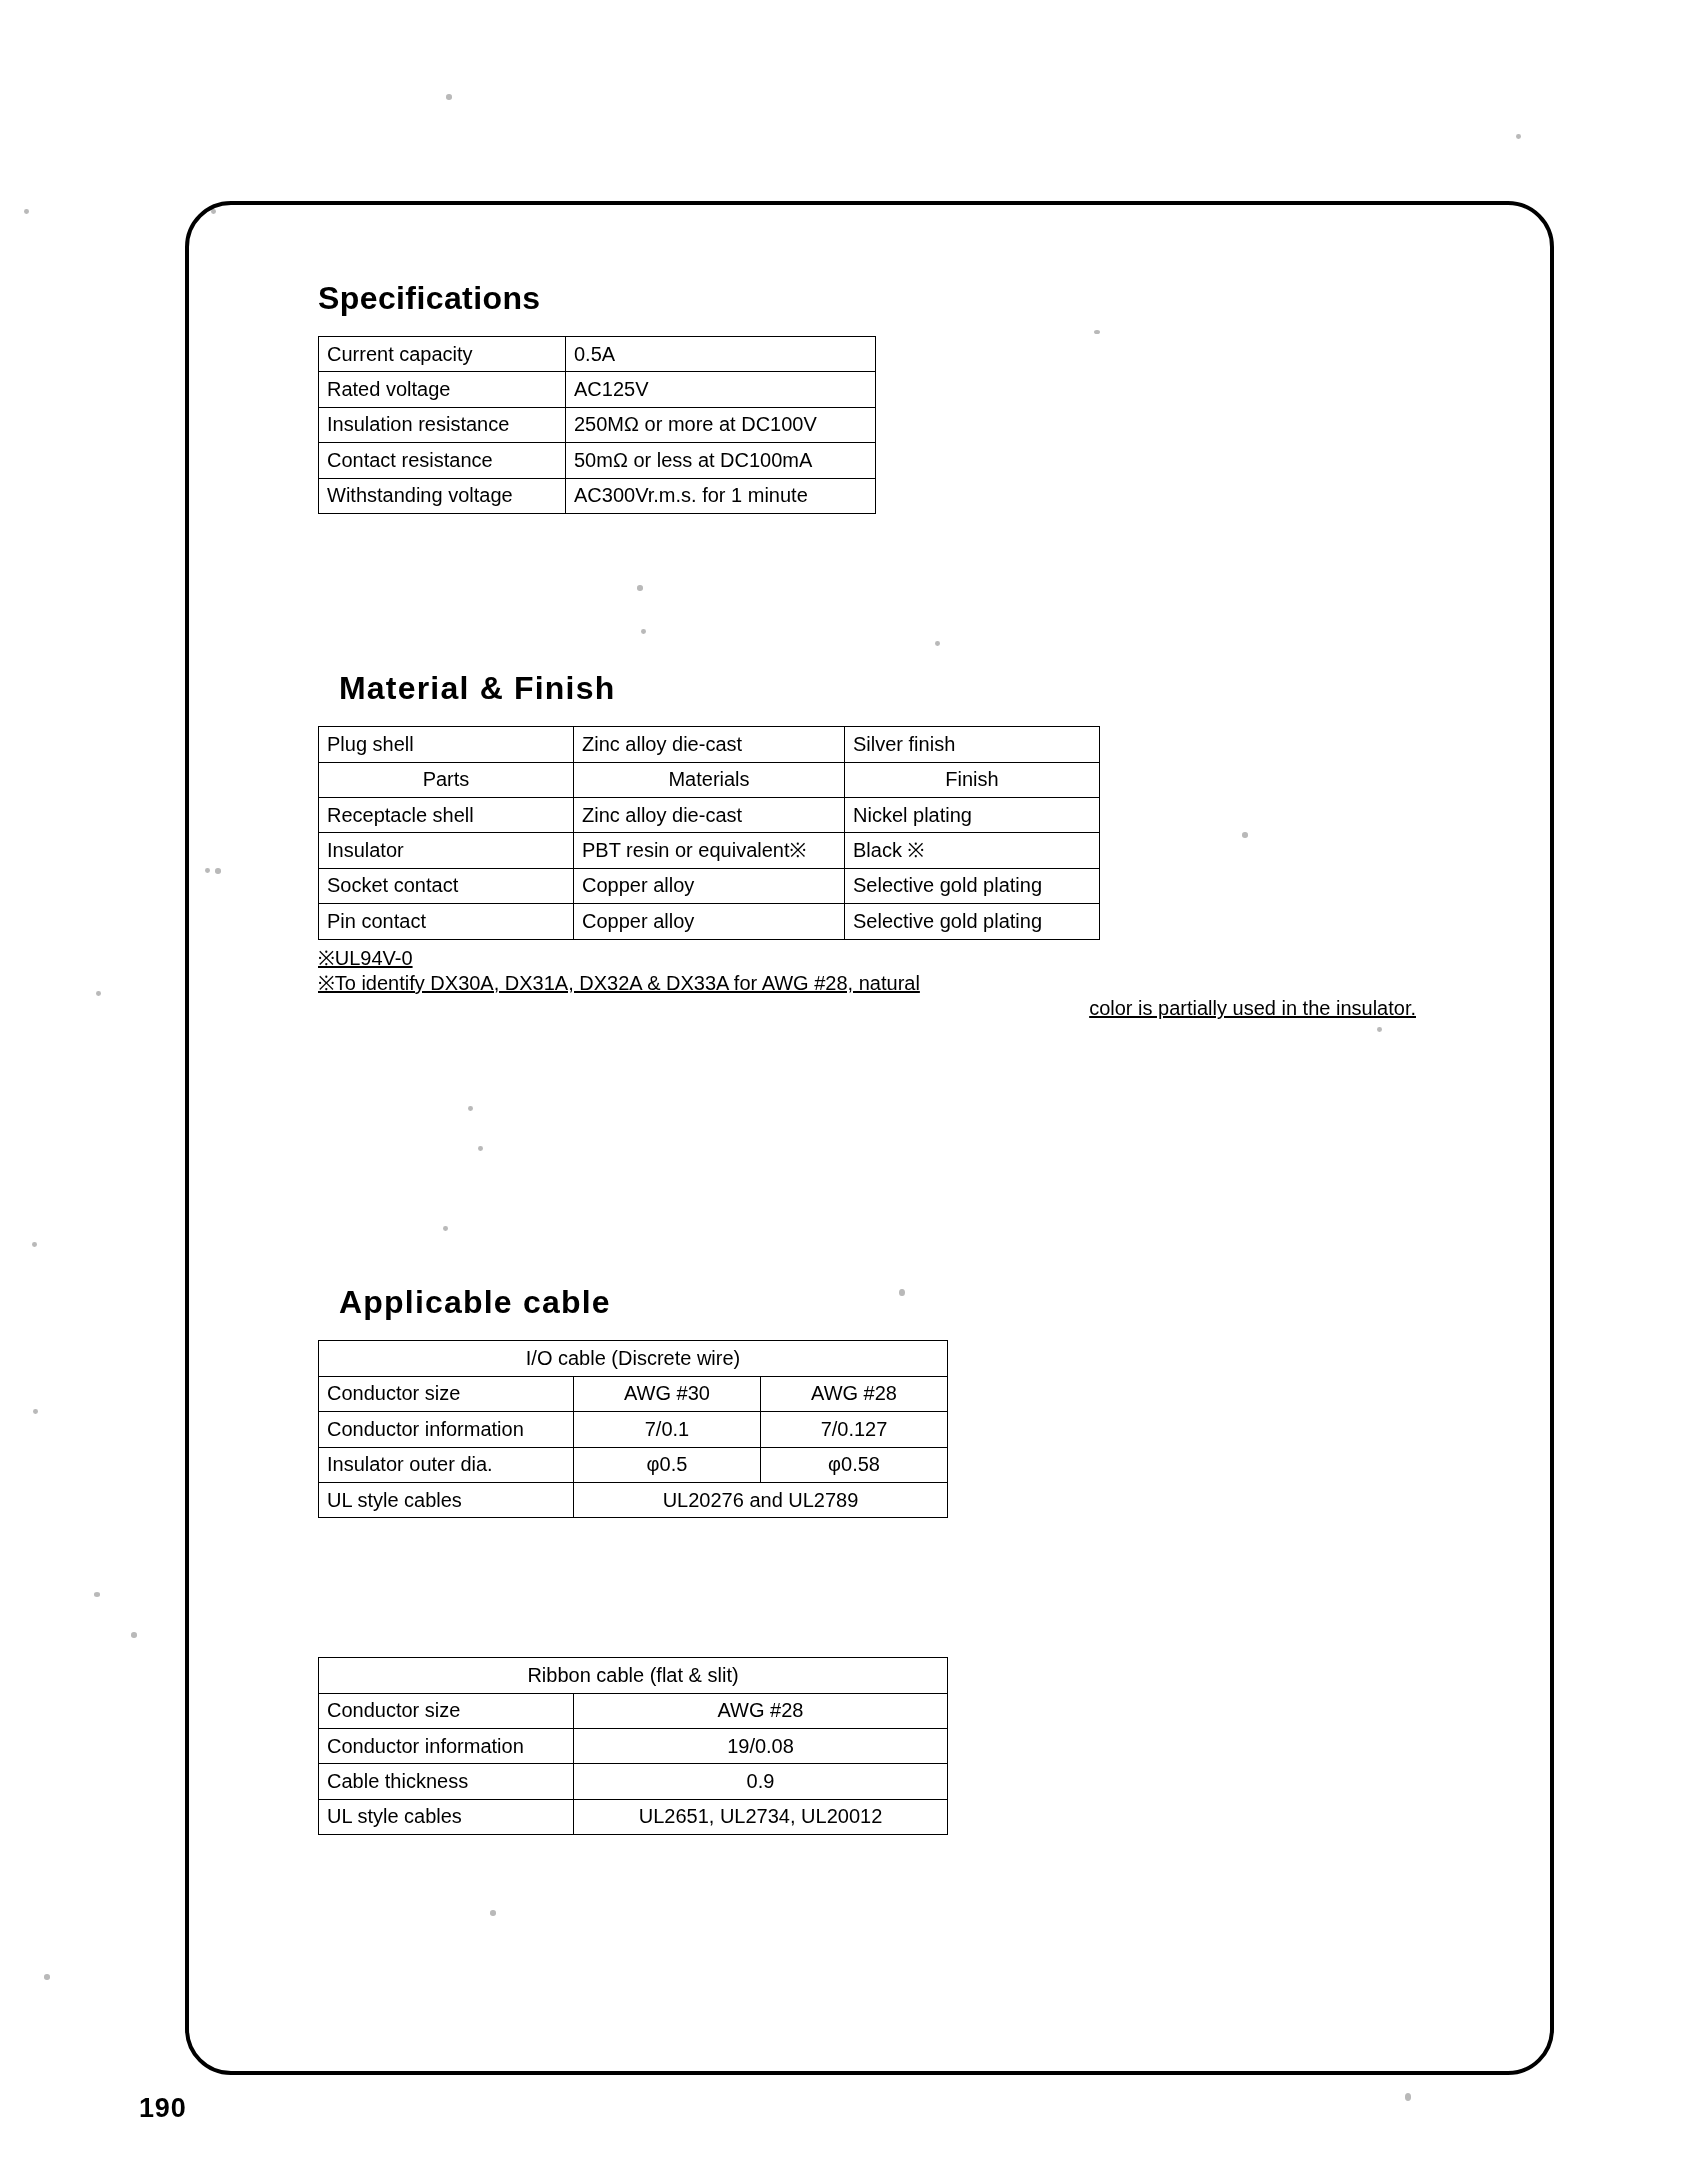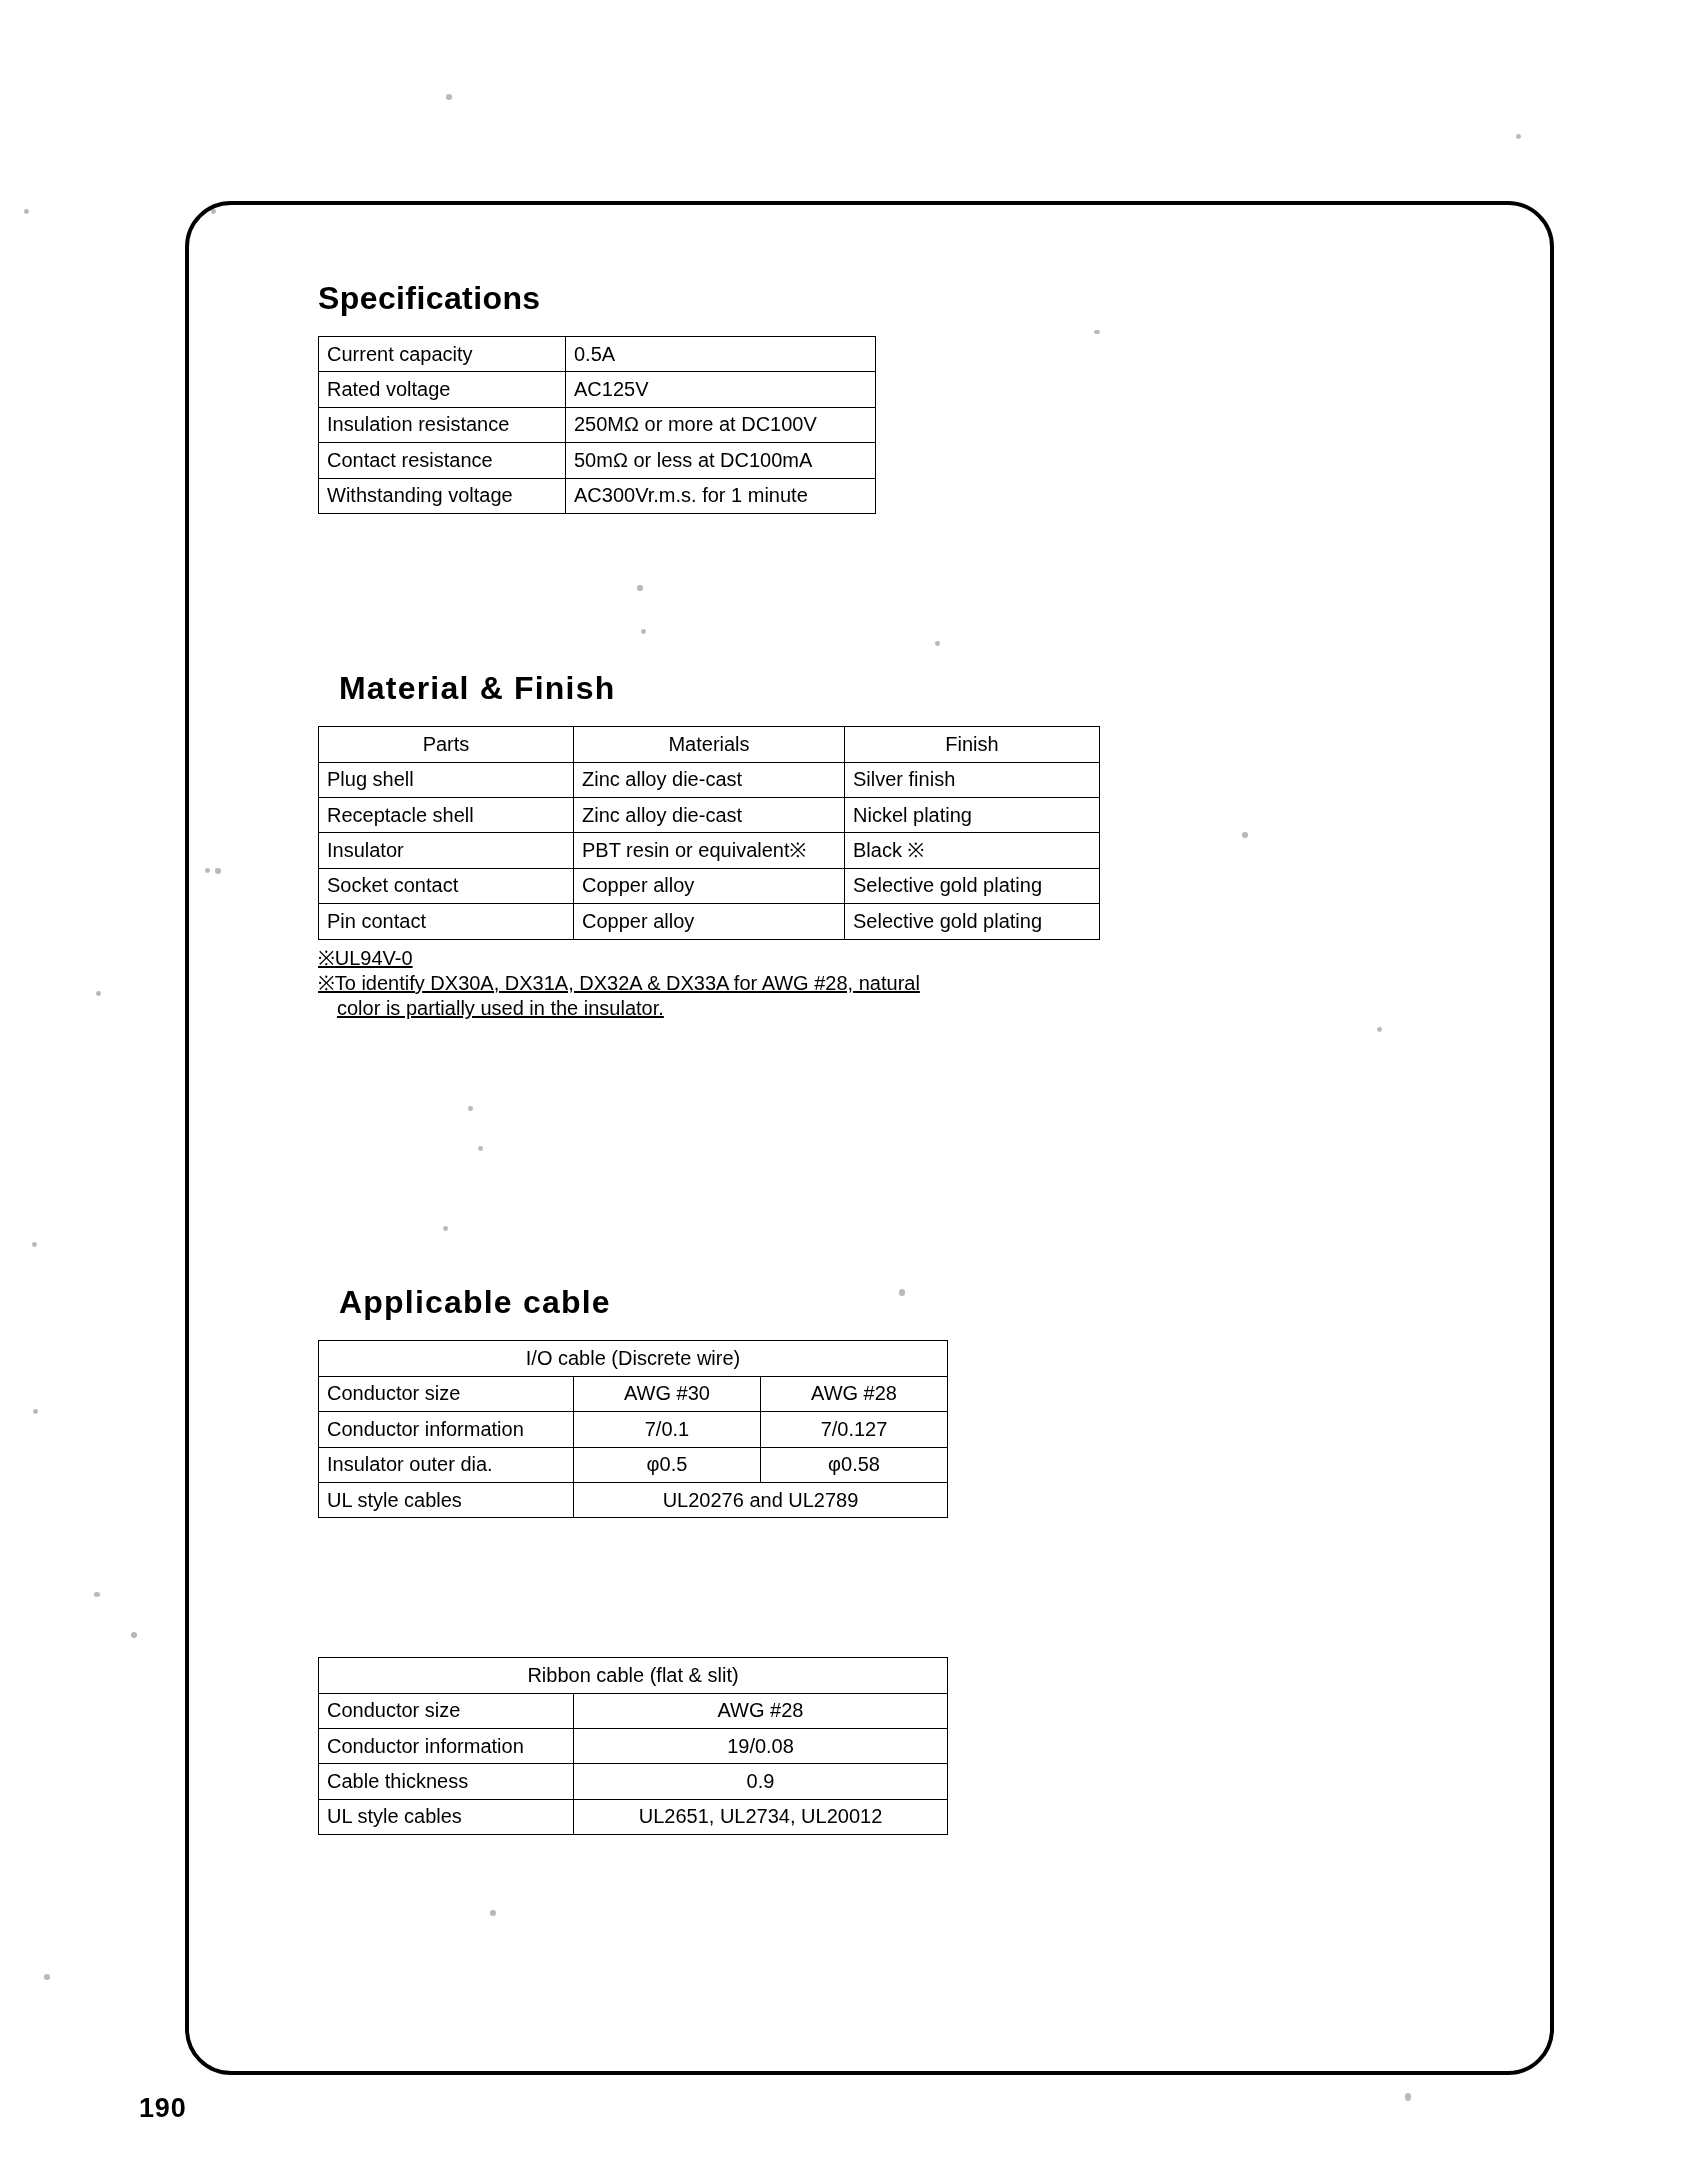--- a/index.html
+++ b/index.html
@@ -80,21 +80,21 @@
   #material-table col.c1 { width: 255px; }
   #material-table col.c2 { width: 271px; }
   #material-table col.c3 { width: 255px; }
 
   .notes {
     font-size: 20px;
     line-height: 1.26;
     margin-top: 6.4px;
     text-decoration: underline;
   }
-  .notes .indent { padding-left: 19px; display: block; }
+  .notes .indent { padding-left: 19px; display: block; text-align: right; }
 
   
   #io-cable-table { width: 629px; }
   #io-cable-table col.c1 { width: 255px; }
   #io-cable-table col.c2 { width: 187px; }
   #io-cable-table col.c3 { width: 187px; }
 
   #ribbon-cable-table { width: 629px; }
   #ribbon-cable-table col.c1 { width: 255px; }
   #ribbon-cable-table col.c2 { width: 374px; }
@@ -178,28 +178,28 @@
 
   <h2 class="section-title spaced">Material &amp; Finish</h2>
   <table class="doc" id="material-table">
     <colgroup>
         <col class="c1">
         <col class="c2">
         <col class="c3">
       </colgroup>
     <tbody>
       <tr>
+        <td>Plug shell</td>
+        <td>Zinc alloy die-cast</td>
+        <td>Silver finish</td>
+      </tr>
+      <tr>
         <th class="ctr">Parts</th>
         <th class="ctr">Materials</th>
         <th class="ctr">Finish</th>
-      </tr>
-      <tr>
-        <td>Plug shell</td>
-        <td>Zinc alloy die-cast</td>
-        <td>Silver finish</td>
       </tr>
       <tr>
         <td>Receptacle shell</td>
         <td>Zinc alloy die-cast</td>
         <td>Nickel plating</td>
       </tr>
       <tr>
         <td>Insulator</td>
         <td>PBT resin or equivalent※</td>
         <td>Black ※</td>

